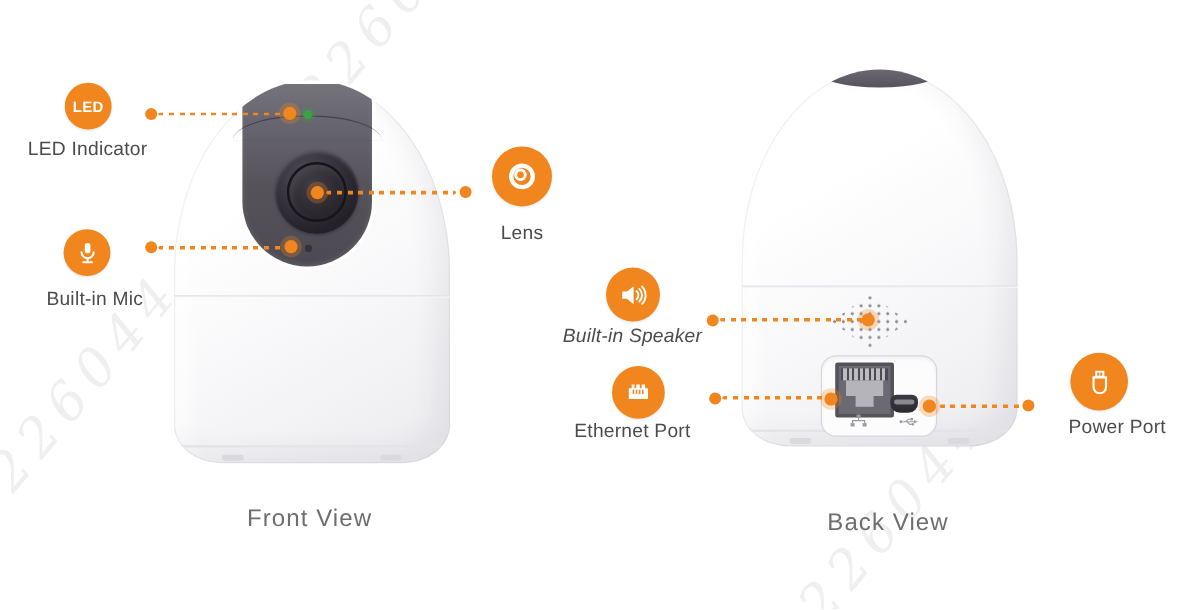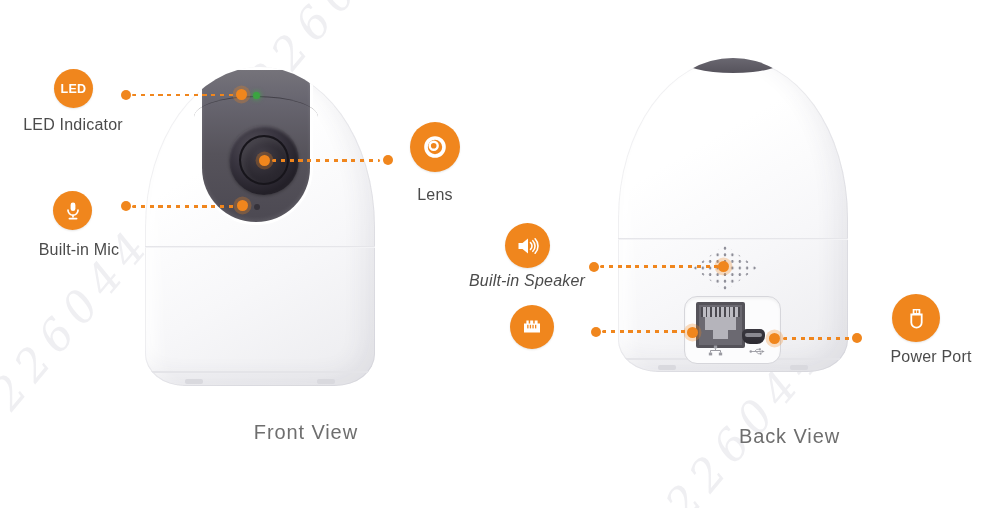--- a/index.html
+++ b/index.html
@@ -46,21 +46,21 @@
   .musb-slot{position:absolute;left:3px;right:3px;top:4px;height:3.5px;background:#8a8991;border-radius:2px;}
   .dash{position:absolute;height:2.6px;border-radius:2px;
       background:repeating-linear-gradient(90deg,var(--accent) 0 4.2px,rgba(0,0,0,0) 4.2px 8.8px);}
   .dot{position:absolute;width:10px;height:10px;border-radius:50%;background:var(--accent);}
   .halo{width:11px;height:11px;box-shadow:0 0 0 3.5px rgba(240,134,29,0.28);}
   .badge{position:absolute;border-radius:50%;background:var(--accent);color:#fff;
       display:flex;align-items:center;justify-content:center;
       box-shadow:0 1px 2px rgba(0,0,0,0.10);}
   .badge-text{font-weight:bold;font-size:12.5px;letter-spacing:0.3px;}
   .lbl{position:absolute;font-size:16px;color:#4b4b4b;text-align:center;letter-spacing:0.2px;}
-  .caption{position:absolute;font-size:20px;color:#6e6e6e;letter-spacing:0.9px;text-align:right;width:200px;}
+  .caption{position:absolute;font-size:20px;color:#6e6e6e;letter-spacing:0.9px;text-align:center;width:200px;}
   .sym{position:absolute;}
 </style>
 </head>
 <body>
 
 <div class="stage">
 
   <div class="wm" style="left:217px;top:-20px;">226044</div>
   <div class="wm" style="left:-40px;top:292px;">226044</div>
   <div class="wm" style="left:635px;top:402px;">226044</div>
@@ -177,20 +177,21 @@
 
   <div class="badge" style="left:510px;top:305px;width:44px;height:44px;">
     <svg width="24" height="24" viewBox="0 0 24 24">
       <path d="M4 17.5 V8.5 h2.4 V5.5 h2.3 V8.5 h1.5 V5.5 h3 V8.5 h1.5 V5.5 h2.9 V8.5 H20 v9 z" fill="#fff"></path>
       <rect x="7.2" y="9.8" width="1.3" height="3.6" fill="#F0861D"></rect>
       <rect x="9.8" y="9.8" width="1.3" height="3.6" fill="#F0861D"></rect>
       <rect x="12.4" y="9.8" width="1.3" height="3.6" fill="#F0861D"></rect>
       <rect x="15" y="9.8" width="1.3" height="3.6" fill="#F0861D"></rect>
     </svg>
   </div>
+  <div class="lbl" style="left:447px;top:351px;width:160px;">Ethernet Port</div>
 
   <div class="badge" style="left:892px;top:294px;width:48px;height:48px;">
     <svg width="27" height="27" viewBox="0 0 27 27">
       <rect x="9.7" y="4" width="7.6" height="5.5" fill="#fff"></rect>
       <rect x="11.4" y="5.4" width="1.7" height="2.7" fill="#F0861D"></rect>
       <rect x="13.9" y="5.4" width="1.7" height="2.7" fill="#F0861D"></rect>
       <path d="M8.3 9.5 h10.4 v8 a5.2 5.2 0 0 1 -10.4 0 z" fill="none" stroke="#fff" stroke-width="1.8"></path>
     </svg>
   </div>
   <div class="lbl" style="left:851px;top:348px;width:160px;">Power Port</div>

